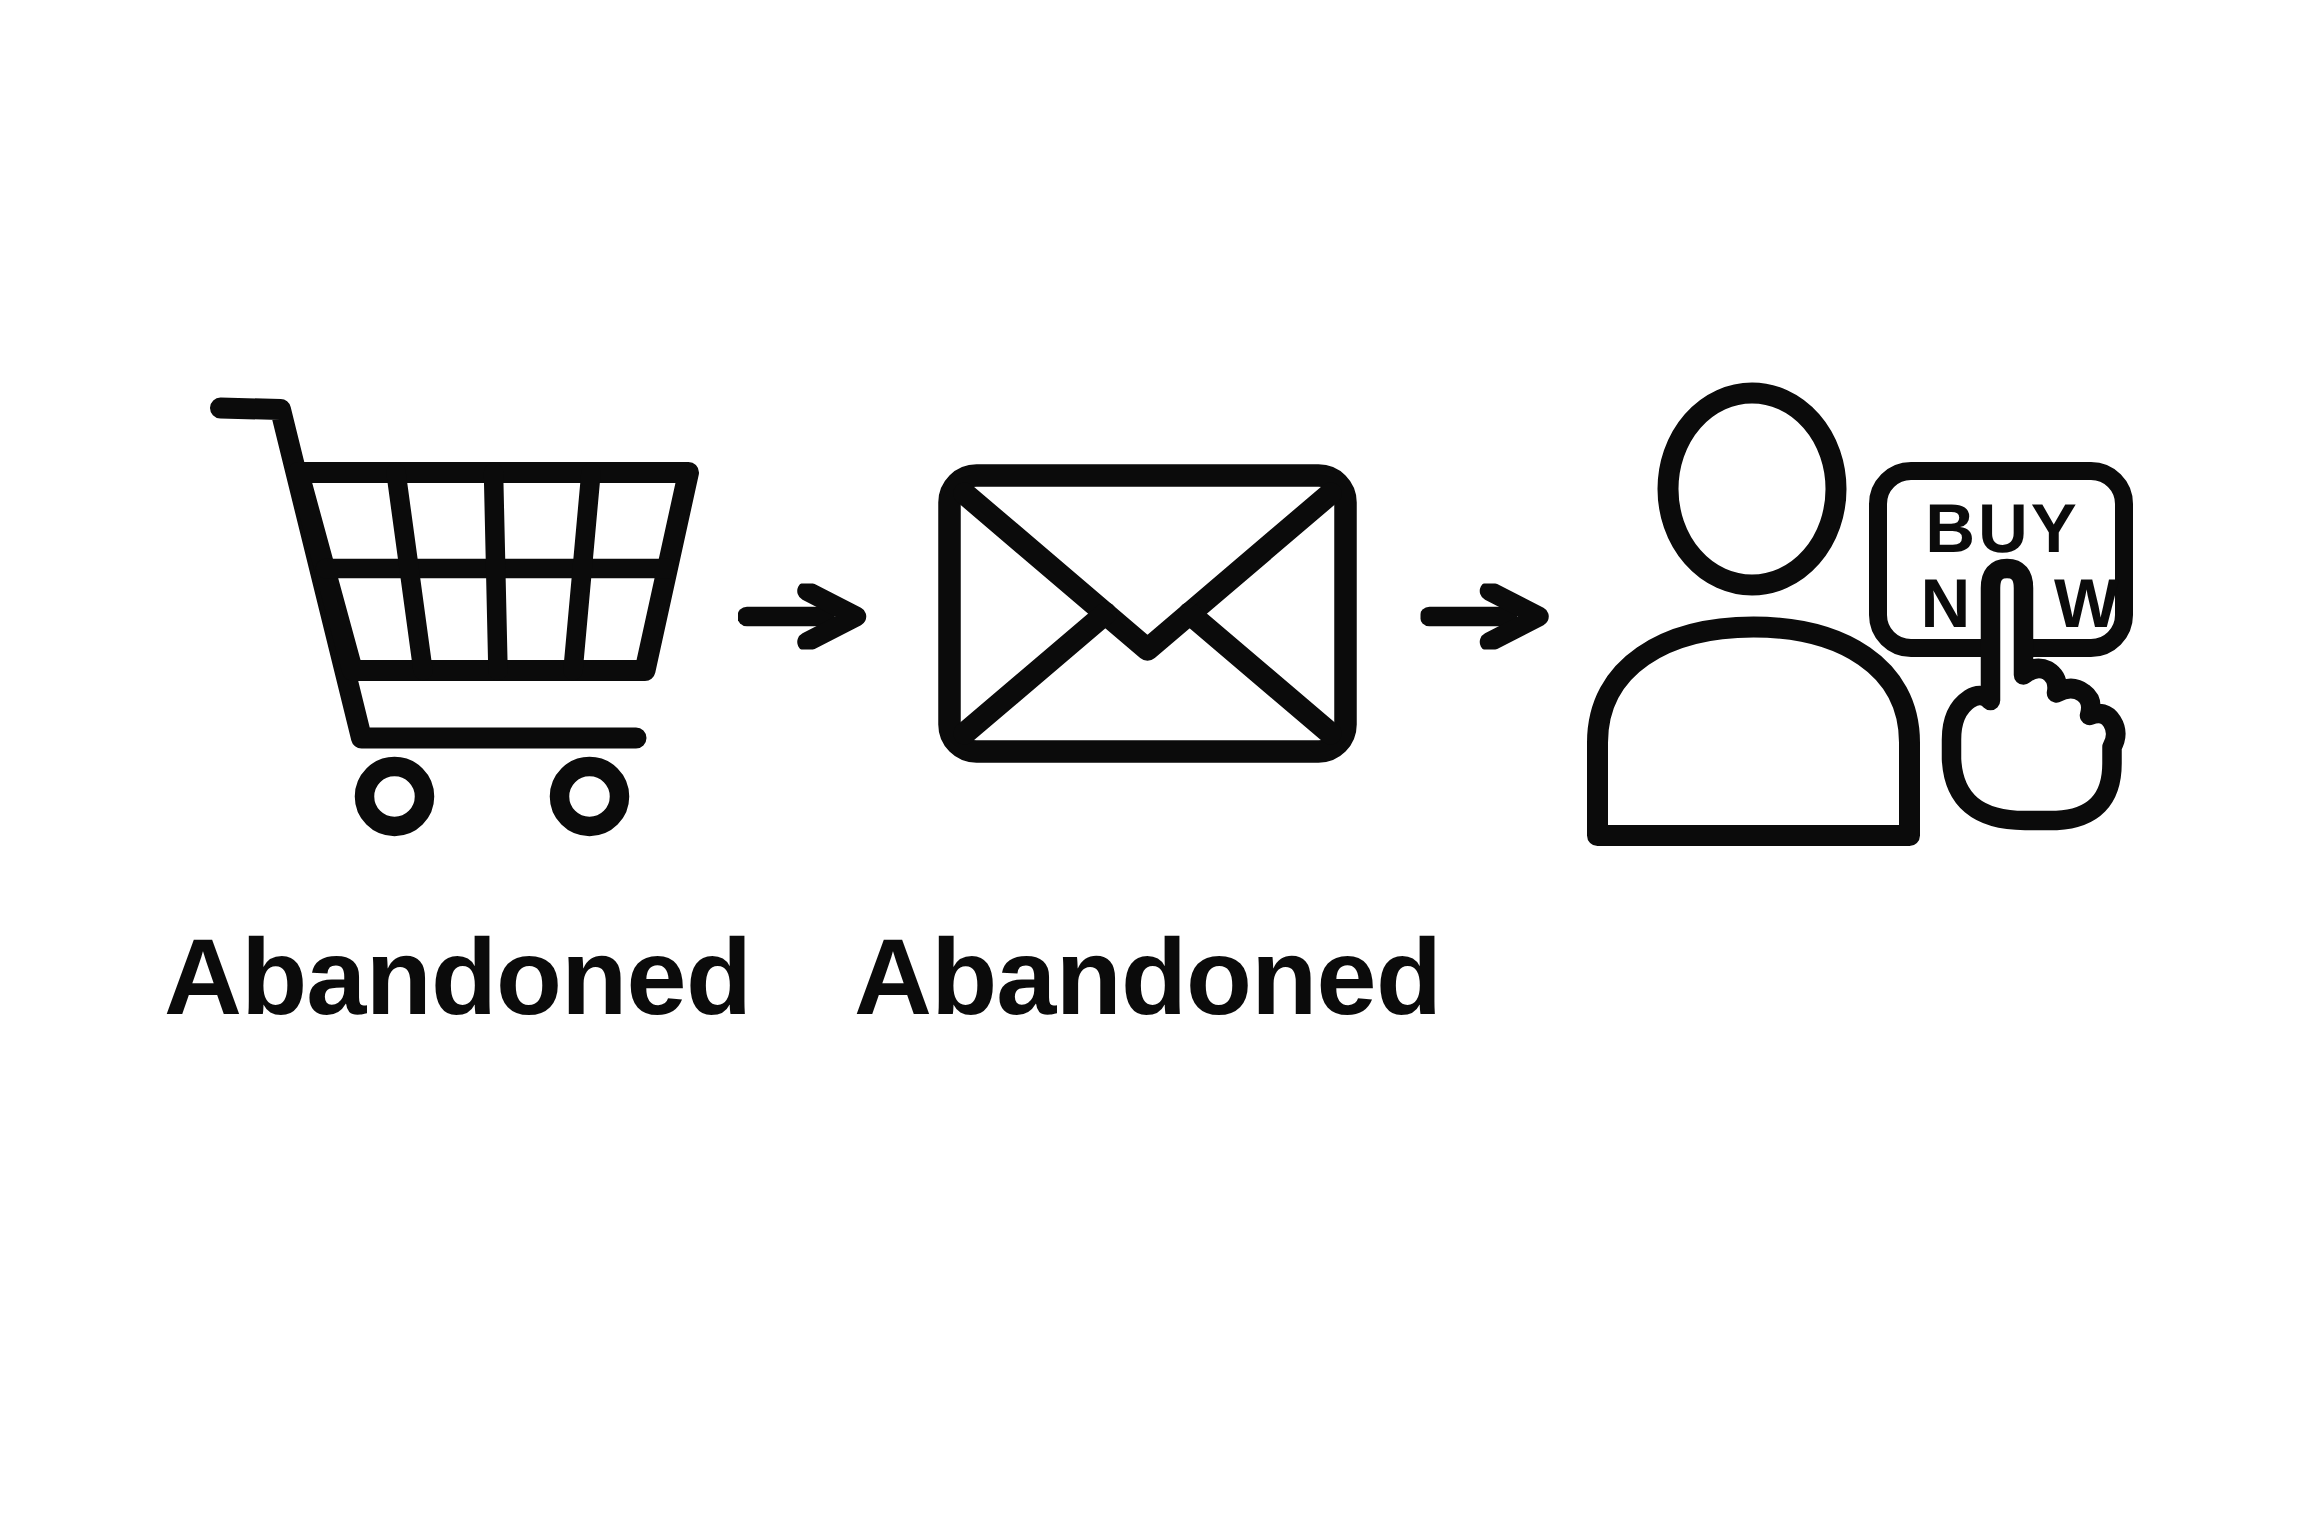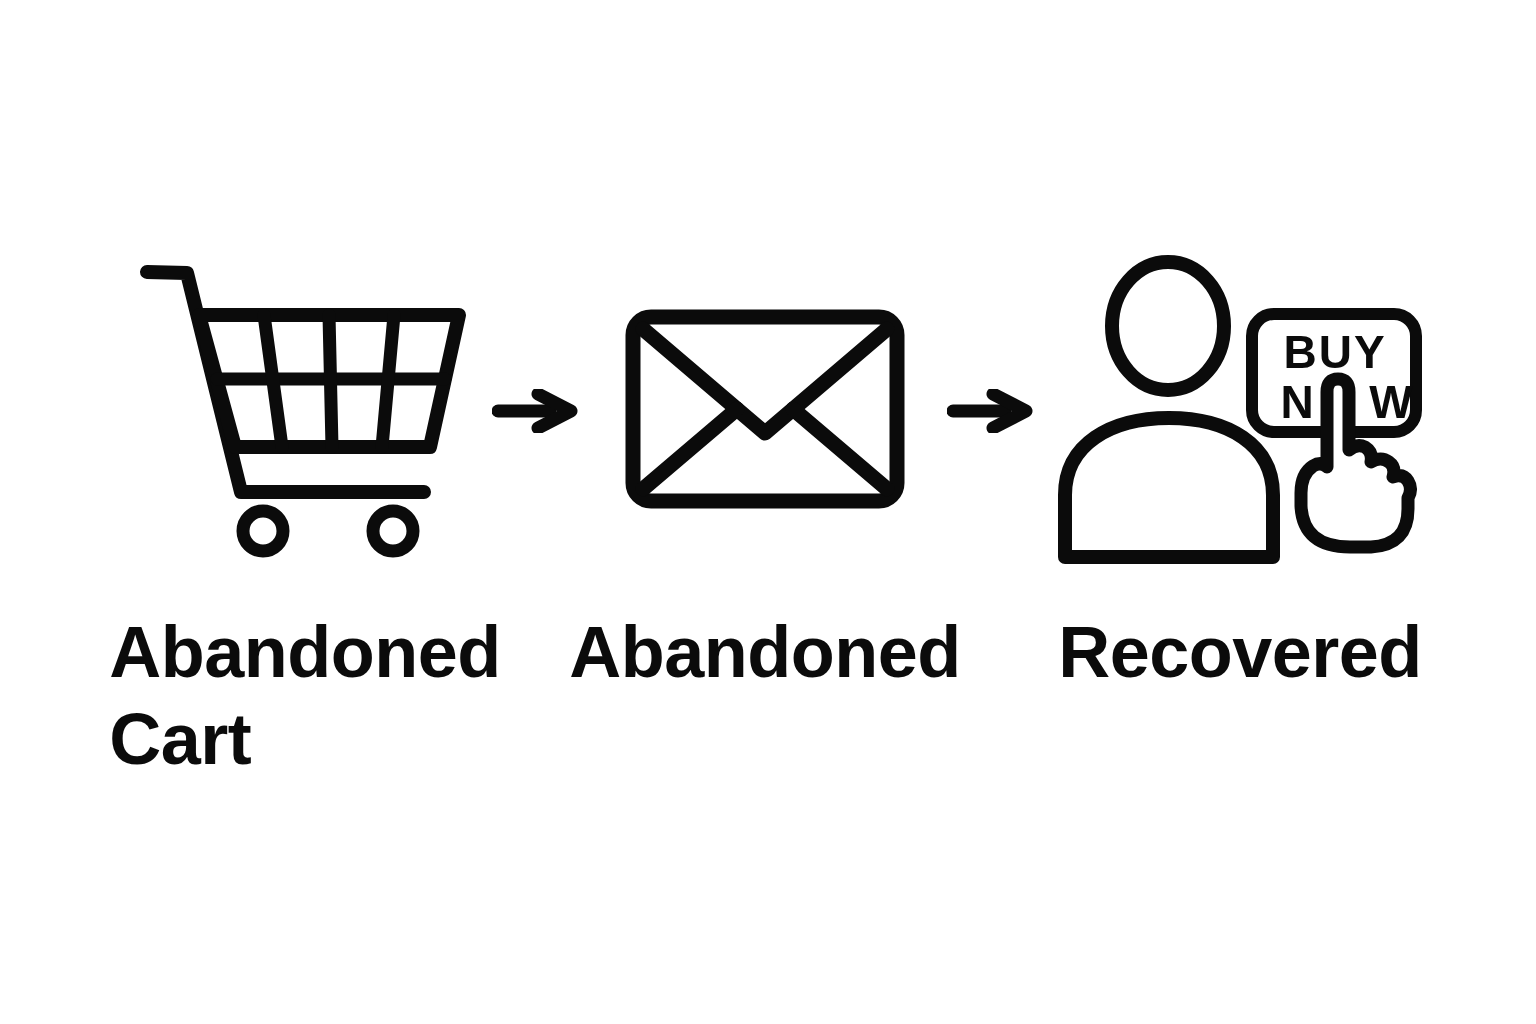--- a/index.html
+++ b/index.html
@@ -63,21 +63,20 @@
         <path d="M129,56 L147,188" stroke-width="13"></path>
         <path d="M194,56 L197,188" stroke-width="13"></path>
         <path d="M259,56 L247,188" stroke-width="13"></path>
 
         <circle cx="128" cy="272" r="20" stroke-width="13"></circle>
         <circle cx="258" cy="272" r="20" stroke-width="13"></circle>
       </svg>
     </div>
     <div class="labels">
       <div>Abandoned</div>
-      <div>Cart</div>
     </div>
   </div>
 
   <div class="arrow arrow-1">
     <svg width="88" height="44" viewBox="0 0 88 44" fill="none" stroke="currentColor" stroke-linecap="round" stroke-linejoin="round">
       <path d="M6,22 L58,22" stroke-width="13"></path>
       <path d="M46,5 L79,22 L46,39" stroke-width="13"></path>
     </svg>
   </div>
 
@@ -123,17 +122,16 @@
                  Q302,191 310,195 Q318,200 316,210
                  Q326,204 334,210 Q341,215 338,225
                  Q348,221 353,229 Q358,237 353,246
                  L353,257 Q353,293 316,295
                  L295,295 Q248,295 246,254
                  L246,241 Q246,222 258,214
                  Q266,209 272,215 Z" fill="#ffffff" stroke="currentColor" stroke-width="13" stroke-linecap="round" stroke-linejoin="round"></path>
       </svg>
     </div>
     <div class="labels">
-      <div>Recovered</div>
     </div>
   </div>
 
 </div>
 
 </body></html>

